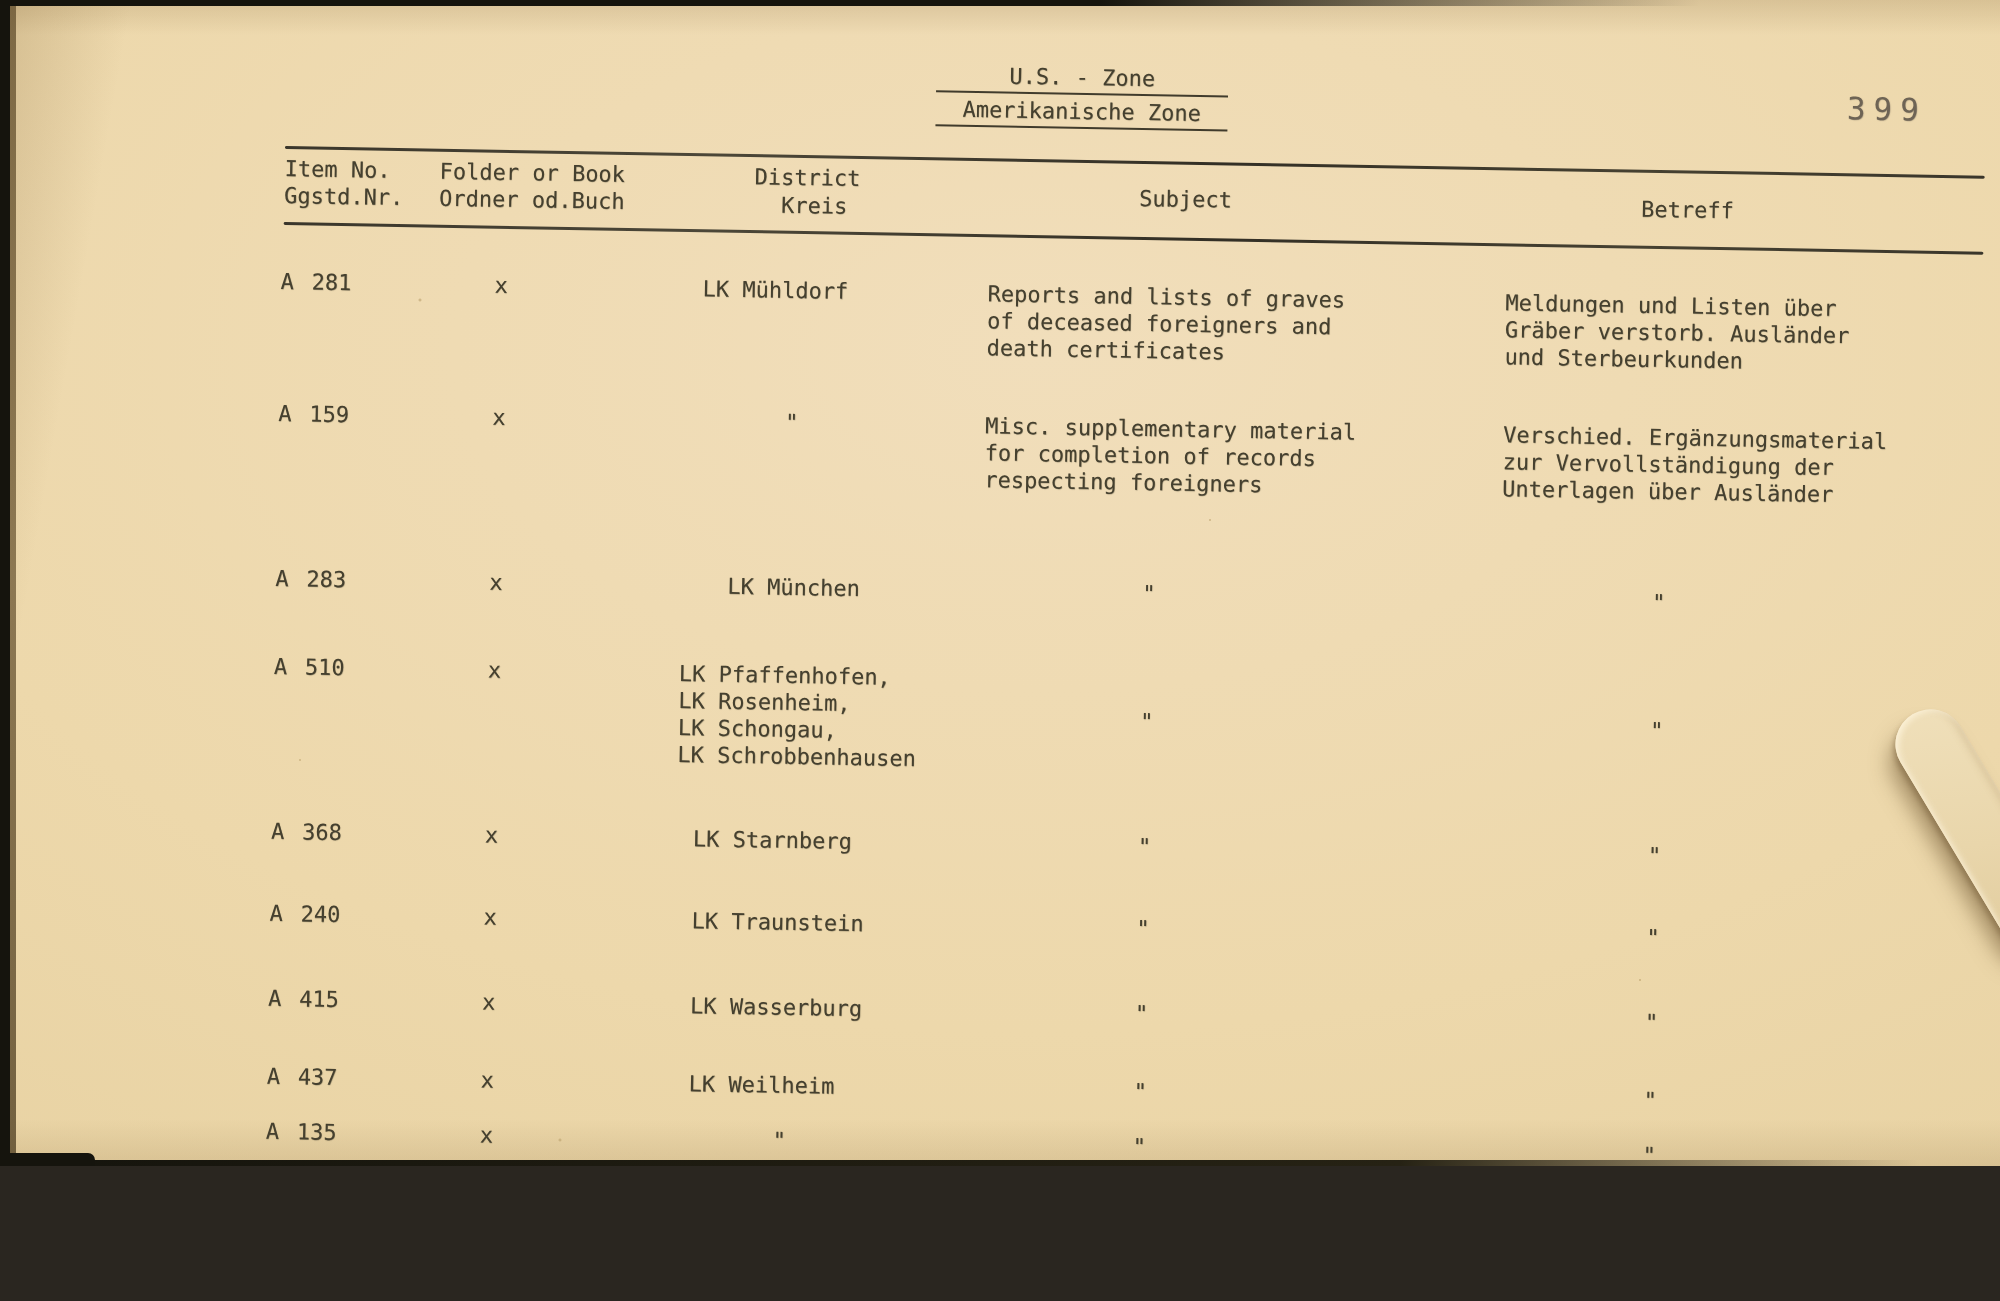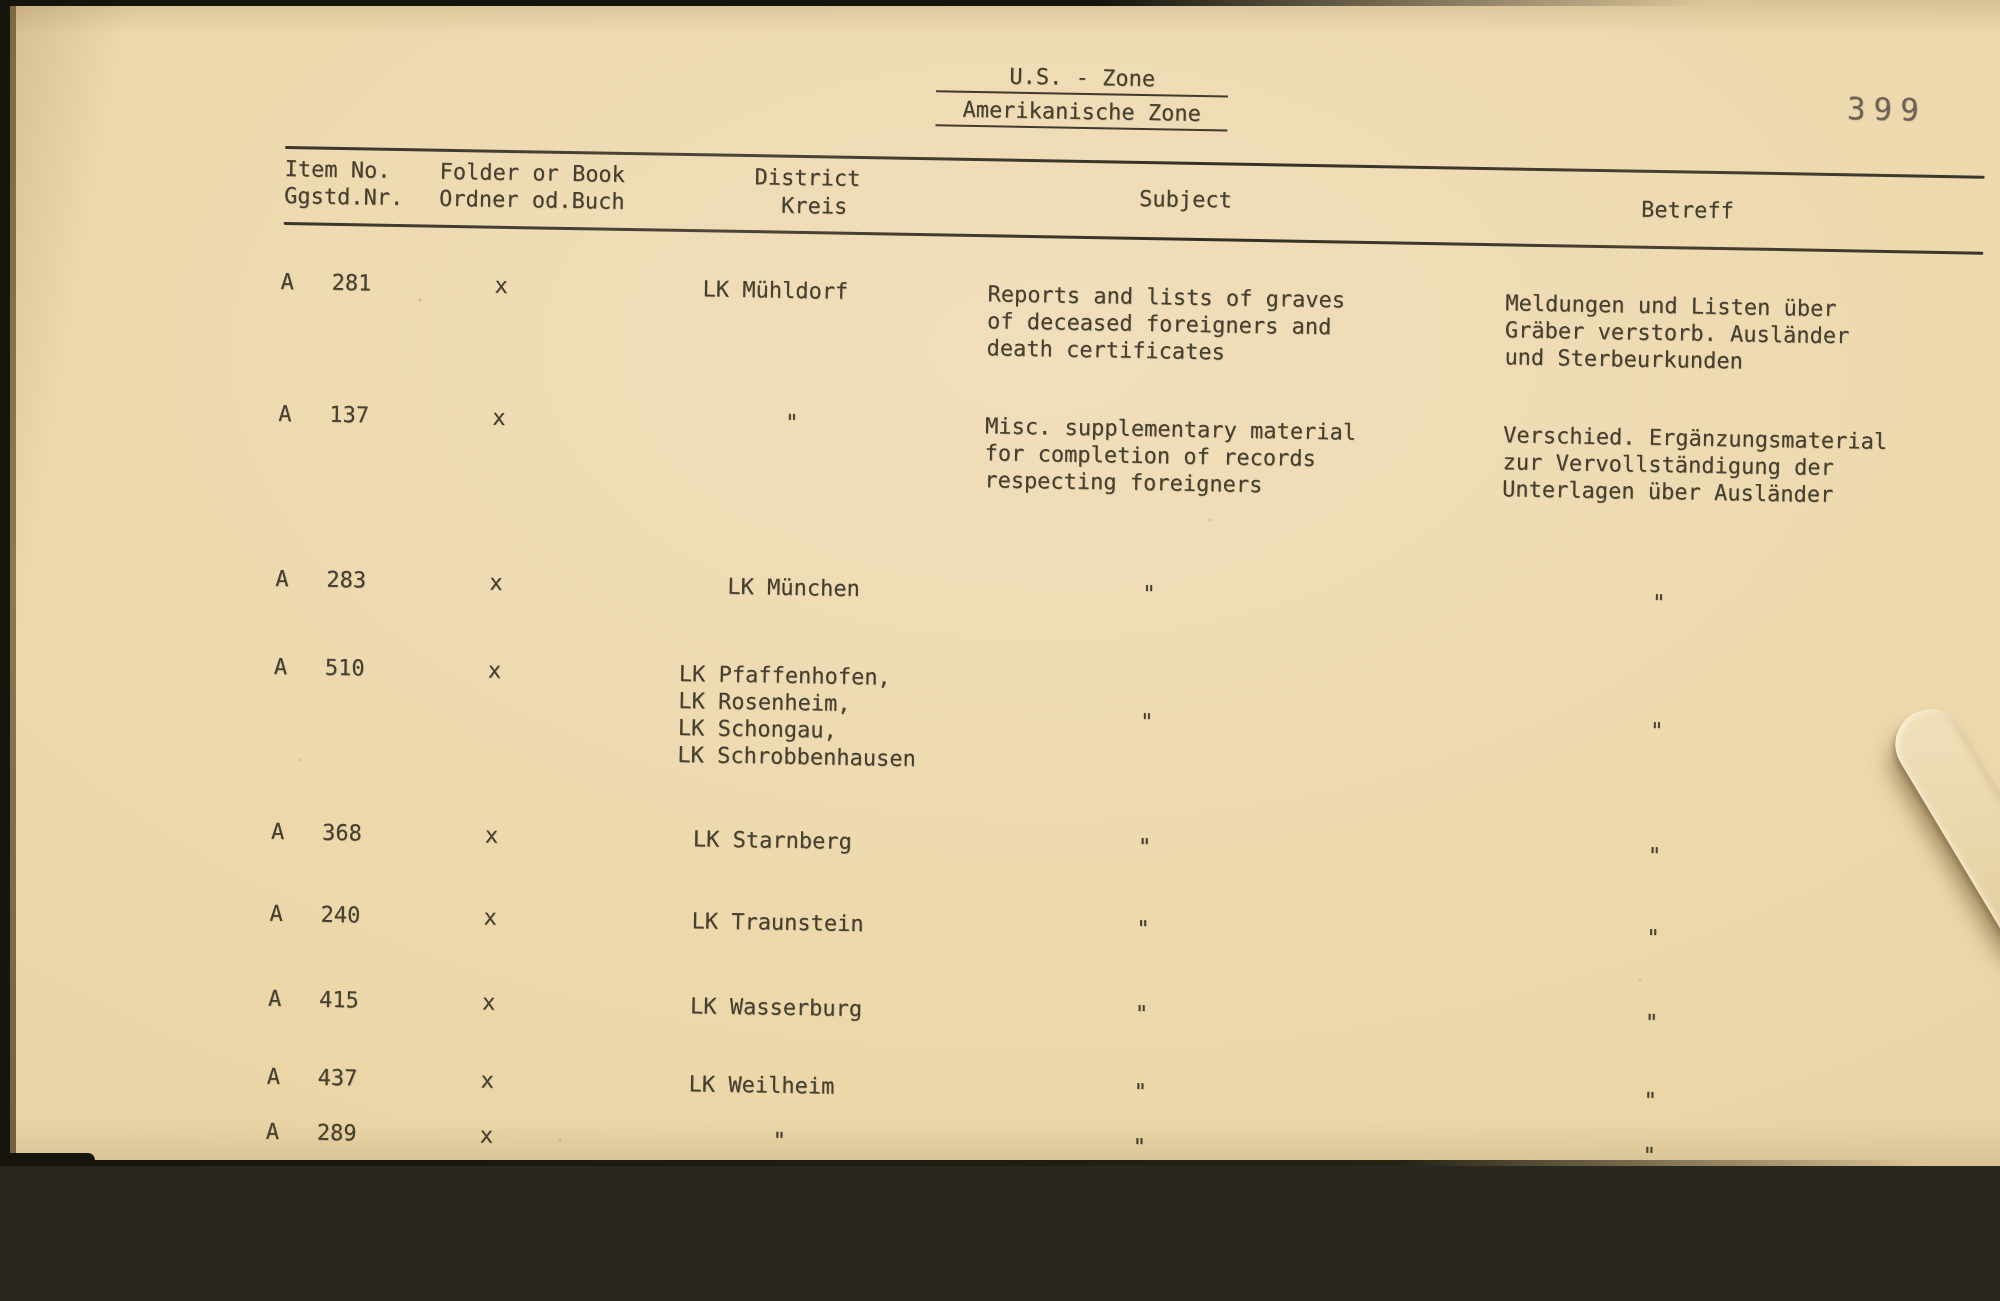--- a/index.html
+++ b/index.html
@@ -76,21 +76,21 @@
   .hdr{position:absolute;white-space:pre-line;}
   .hdr-item    {left:285px; top:155px;}
   .hdr-folder  {left:440px; top:155px;}
   .hdr-district{left:755px; top:155px;}
   .hdr-kreis   {left:782px; top:183px;}
   .hdr-subject {left:1140px;top:170px;}
   .hdr-betreff {left:1642px;top:172px;}
   .row{position:absolute;left:0;width:2000px;height:0;}
   .cell{position:absolute;white-space:pre-line;top:0;}
   .c-letter  {left:283px;}
-  .c-num     {left:334px;}
+  .c-num     {left:314px;}
   .c-folder  {left:497px;}
   .c-district{left:705px;}
   .c-subject {left:990px;}
   .c-betreff {left:1508px;}
   .d-left-284{left:688px;}
   .ditto-d{left:790px;}
   .ditto-s{left:1150px;}
   .ditto-b{left:1660px;}
   .drop{top:40px;}
 </style>
@@ -131,21 +131,21 @@
       <span class="cell c-subject">Reports and lists of graves
 of deceased foreigners and
 death certificates</span>
       <span class="cell c-betreff">Meldungen und Listen über
 Gräber verstorb. Ausländer
 und Sterbeurkunden</span>
     </div>
 
     <div class="row" style="top:400px">
       <span class="cell c-letter">A</span>
-      <span class="cell c-num">137</span>
+      <span class="cell c-num">159</span>
       <span class="cell c-folder">x</span>
       <span class="cell c-district ditto-d">"</span>
       <span class="cell c-subject">Misc. supplementary material
 for completion of records
 respecting foreigners</span>
       <span class="cell c-betreff">Verschied. Ergänzungsmaterial
 zur Vervollständigung der
 Unterlagen über Ausländer</span>
     </div>
 
@@ -201,21 +201,21 @@
       <span class="cell c-letter">A</span>
       <span class="cell c-num">437</span>
       <span class="cell c-folder">x</span>
       <span class="cell c-district">LK Weilheim</span>
       <span class="cell c-subject ditto-s">"</span>
       <span class="cell c-betreff ditto-b">"</span>
     </div>
 
     <div class="row" style="top:1118px">
       <span class="cell c-letter">A</span>
-      <span class="cell c-num">289</span>
+      <span class="cell c-num">135</span>
       <span class="cell c-folder">x</span>
       <span class="cell c-district ditto-d">"</span>
       <span class="cell c-subject ditto-s">"</span>
       <span class="cell c-betreff ditto-b">"</span>
     </div>
 
   </div>
 
   <div class="corner-object"></div>
 

